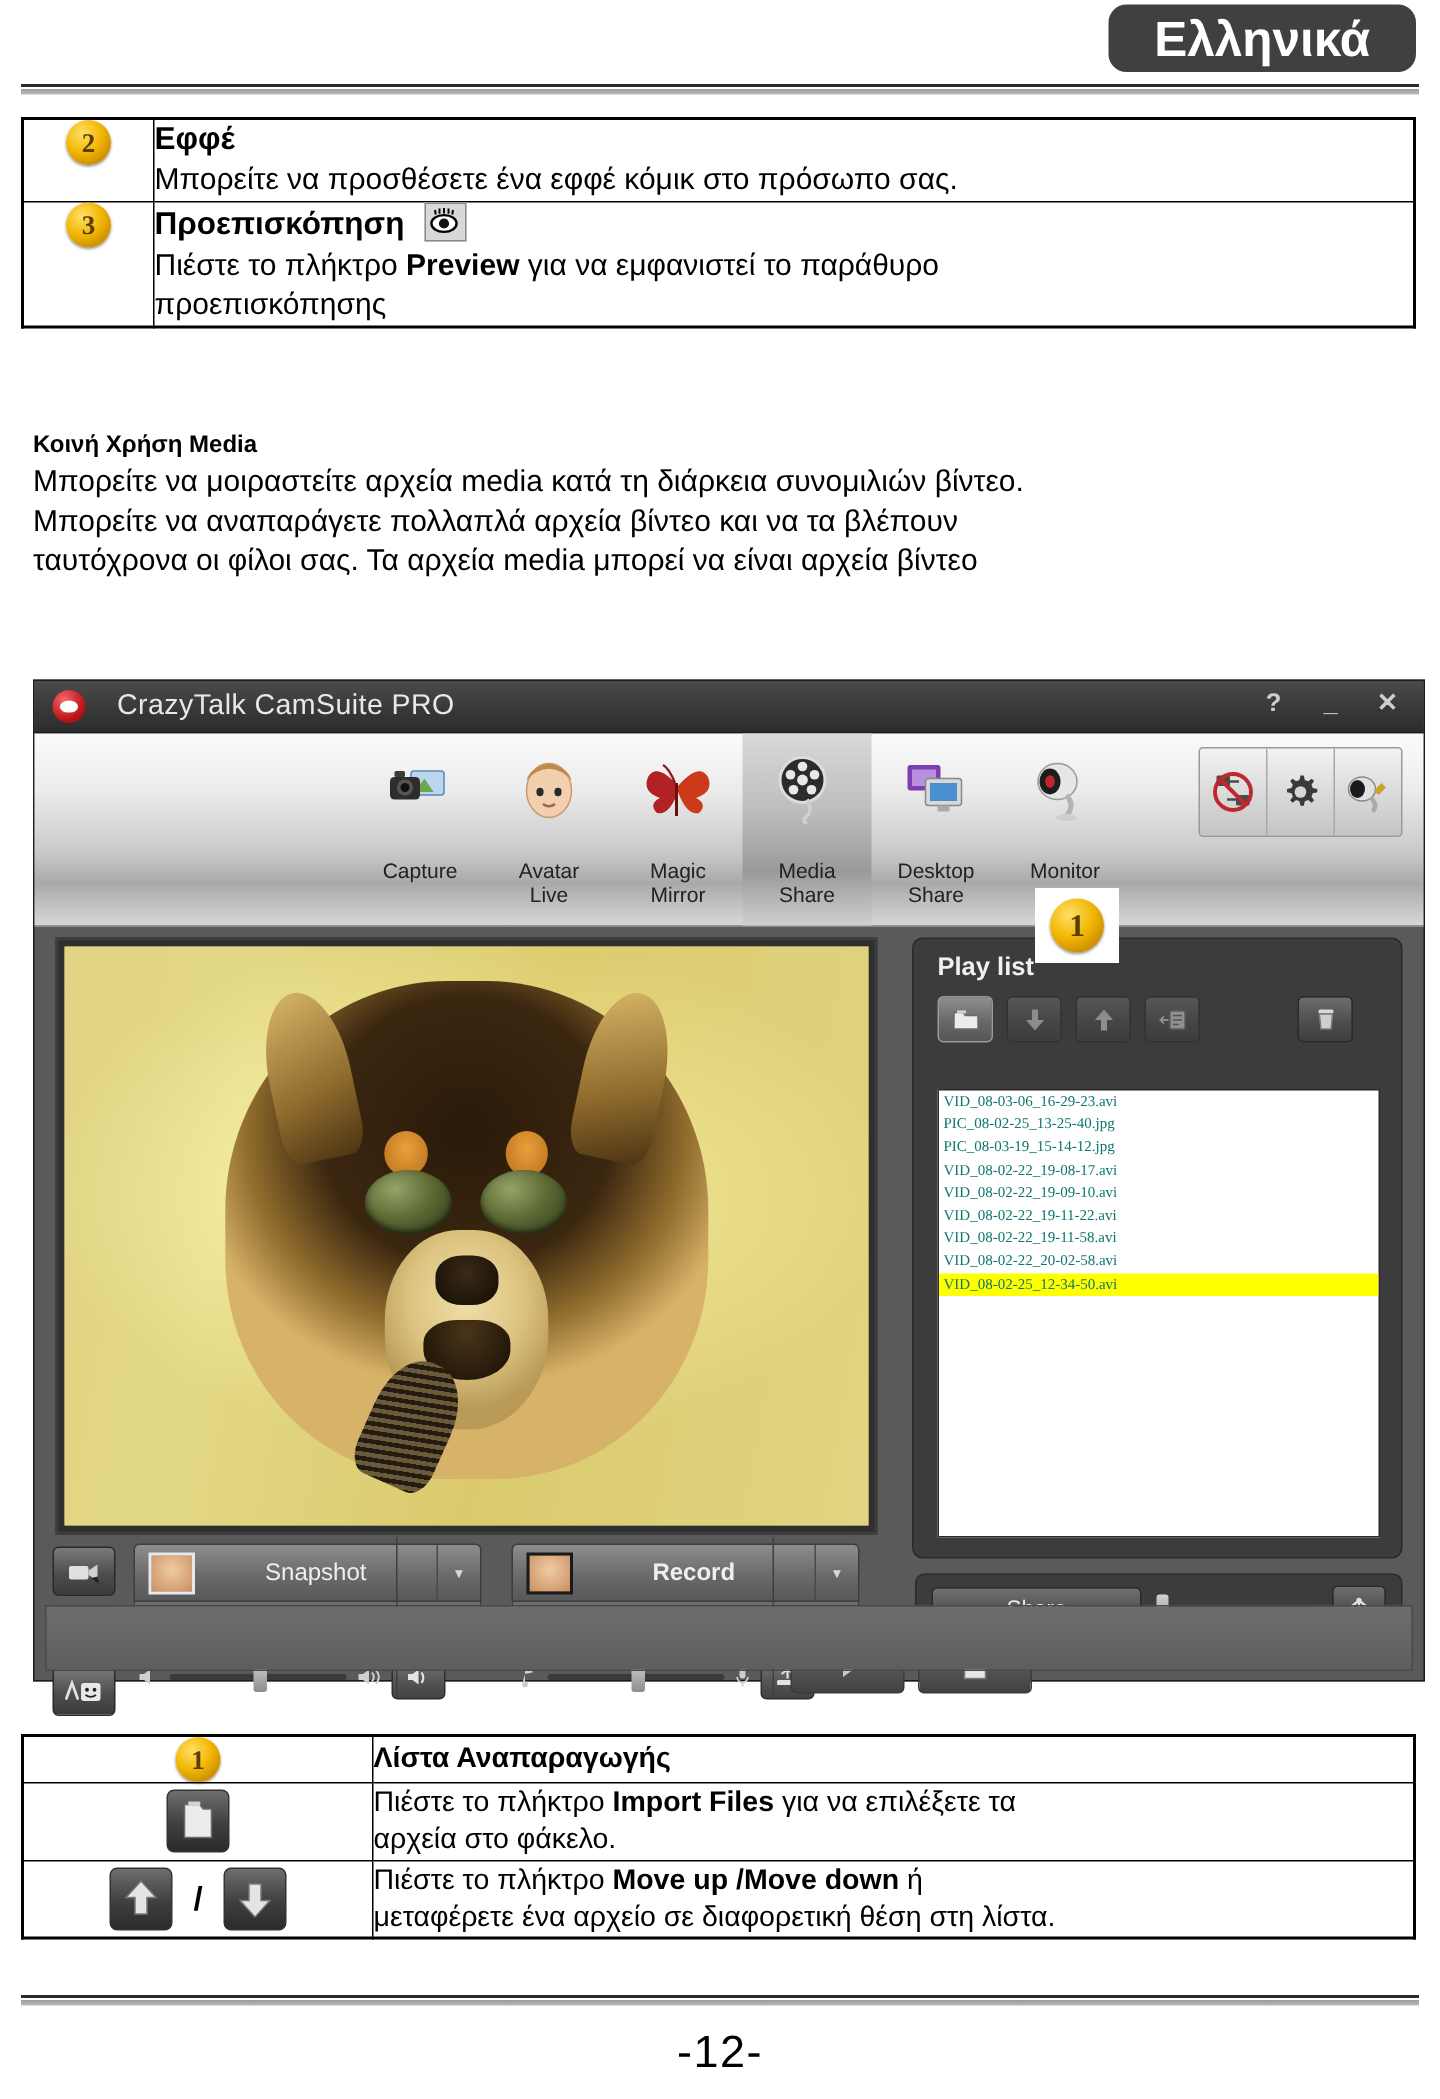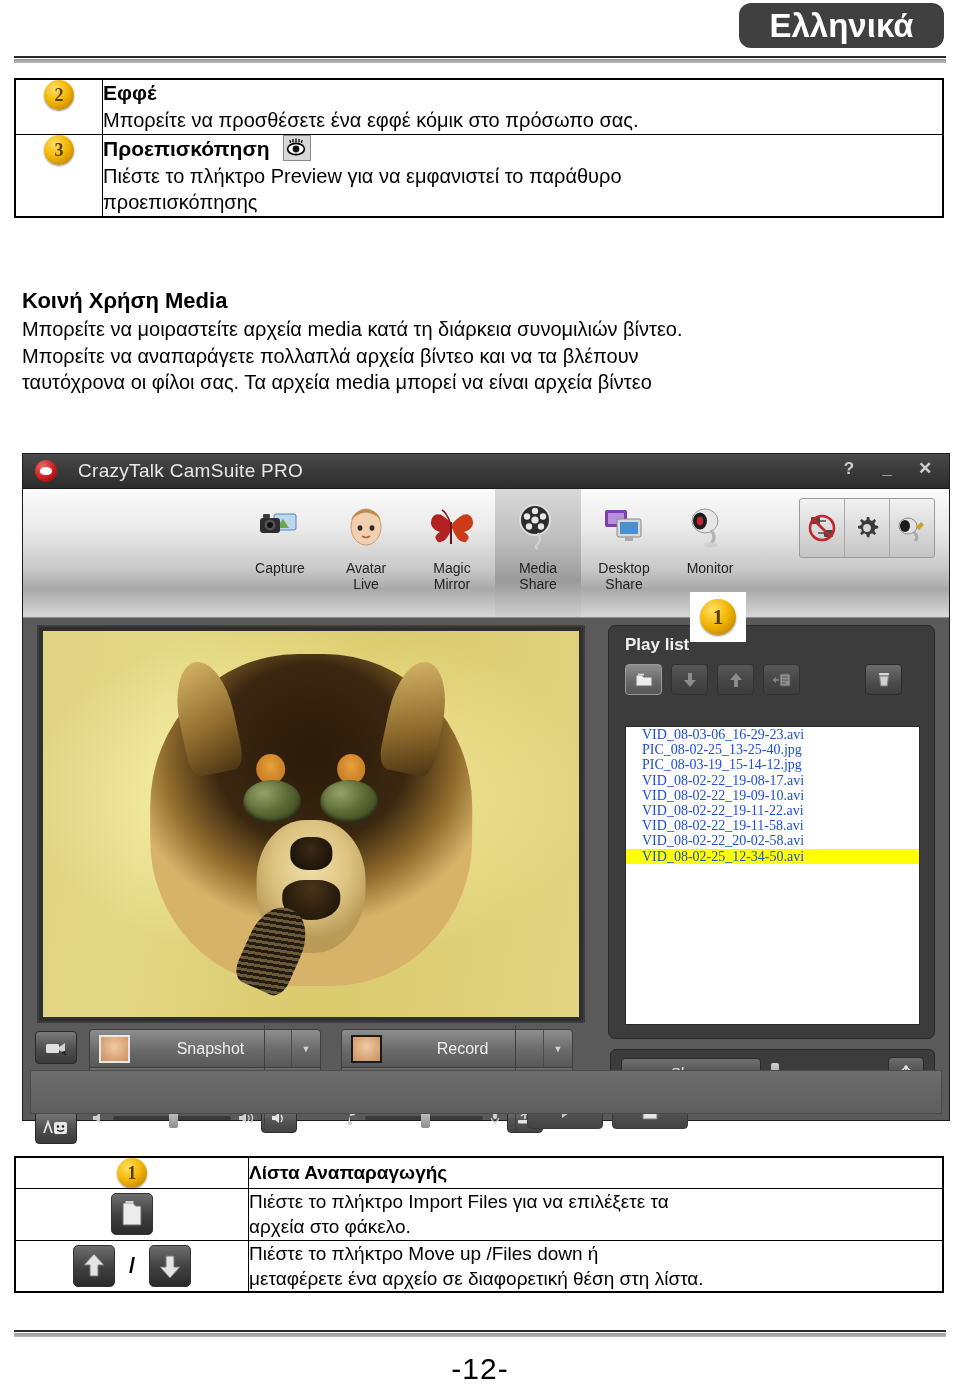--- a/index.html
+++ b/index.html
@@ -42,31 +42,31 @@
     display:inline-block; width:30px;height:30px;border-radius:50%;
     background:radial-gradient(circle at 36% 30%, #ffe066 0%, #f2b705 45%, #c98a00 80%, #9b6a00 100%);
     box-shadow:0 1px 2px rgba(0,0,0,.45);
     color:#5a3d00; font-weight:bold; font-size:18px;
     line-height:30px; text-align:center;
     font-family:"Liberation Serif", serif;
   }
 
   .h-title{ font-size:21px; font-weight:bold; line-height:1.25; margin:0 0 1px 0;}
   .p-line{ font-size:20px; line-height:1.32; margin:0;}
-  .b{font-weight:normal;}
+  .b{font-weight:bold;}
 
   .eye-btn{
     display:inline-block; width:26px;height:24px;
     background:#d8d8d8; border:1px solid #8a8a8a;
     vertical-align:-5px; margin-left:8px; position:relative;
   }
 
   
   .media-block{ position:absolute; left:22px; top:288px; width:920px;}
-  .media-block h2{ font-size:22px; font-weight:bold; margin:0 0 2px 0;}
+  .media-block h2{ font-size:16px; font-weight:bold; margin:0 0 2px 0;}
   .media-block p{ font-size:20px; line-height:1.33; margin:0;}
 
   
   .app{
     position:absolute; left:22px; top:453px; width:928px; height:668px;
     background:#5a5a5a; border:1px solid #1d1d1d;
     box-sizing:border-box;
   }
   .titlebar{
     height:34px; background:linear-gradient(to bottom,#4a4a4a 0%,#3a3a3a 50%,#2c2c2c 100%);
@@ -91,21 +91,21 @@
     background:linear-gradient(to bottom,#fbfbfb 0%,#ebebeb 30%,#c9c9c9 62%,#a9a9a9 78%,#d8d8d8 100%);
     border-bottom:1px solid #8c8c8c;
   }
   .tabs{ position:absolute; left:214px; top:0; display:flex; height:128px;}
   .tab{
     width:86px; display:flex; flex-direction:column; align-items:center;
     padding-top:8px; position:relative;
   }
   .tab.active{ background:linear-gradient(to bottom,#d9d9d9 0%,#bdbdbd 40%,#9a9a9a 72%,#cfcfcf 100%); }
   .tab .ic{ width:54px;height:58px; display:flex;align-items:center;justify-content:center;}
-  .tab .lab{ font-size:14px; color:#222; text-align:center; line-height:1.12; margin-top:6px;}
+  .tab .lab{ font-size:14px; color:#222; text-align:center; line-height:1.12; margin-top:18px;}
 
   .tr-group{
     position:absolute; right:14px; top:9px; height:58px; display:flex;
     background:linear-gradient(to bottom,#f2f2f2,#c4c4c4);
     border:1px solid #9a9a9a; border-radius:3px; overflow:hidden;
   }
   .tr-btn{ width:44px; display:flex;align-items:center;justify-content:center; border-right:1px solid #a8a8a8;}
   .tr-btn:last-child{border-right:none;}
 
   .body-area{ position:absolute; left:0; top:163px; right:0; bottom:0;}
@@ -240,21 +240,21 @@
     display:flex;align-items:center;justify-content:center;
   }
   .pl-btn.on{ background:linear-gradient(to bottom,#8e8e8e,#666 60%,#555); border-color:#9a9a9a;}
   .pl-btn.dim{ opacity:.55;}
   .pl-btn.trash{ margin-left:56px;}
   .pl-list{
     position:absolute; left:16px; top:100px; right:14px; bottom:13px;
     background:#fff; border:1px solid #2a2a2a; overflow:hidden;
     font-family:"Liberation Serif", serif;
   }
-  .pl-item{ font-size:14px; line-height:15.2px; padding-left:16px; color:#1d4ed8; white-space:nowrap;}
+  .pl-item{ font-size:10px; line-height:15.2px; padding-left:3px; color:#0f766e; white-space:nowrap;}
   .pl-item.sel{ background:#ffff00;}
 
   
   .share-bar{
     position:absolute; right:14px; top:432px; width:325px; height:46px;
     background:#3c3c3c; border:1px solid #2a2a2a; border-radius:6px;
     display:flex; align-items:center; padding:0 10px; box-sizing:border-box; gap:10px;
   }
   .share-btn{
     width:138px;height:27px;border:1px solid #2b2b2b;border-radius:4px;
@@ -697,21 +697,21 @@
         </svg>
       </span>
       <span class="slash">/</span>
       <span class="glyph-btn">
         <svg width="40" height="40" viewBox="0 0 40 40" style="position:absolute;left:0;top:0">
           <path d="M16 10 h8 v11 h6 l-10 11 -10 -11 h6z" fill="#e4e4e4" stroke="#777"></path>
         </svg>
       </span>
     </td>
     <td class="bot-tx">
-      <p><span>Πιέστε το πλήκτρο </span><span class="b">Move up /Files down</span><span> ή</span></p>
+      <p><span>Πιέστε το πλήκτρο </span><span class="b">Move up /Move down</span><span> ή</span></p>
       <p>μεταφέρετε ένα αρχείο σε διαφορετική θέση στη λίστα.</p>
     </td>
   </tr>
 </tbody>
   </table>
 
 <div class="rule-bot"></div>
 <div class="pageno">-12-</div>
 
 </body></html>

